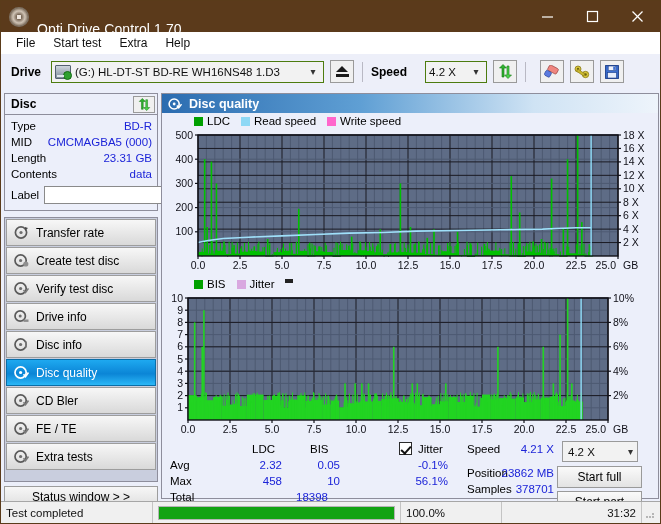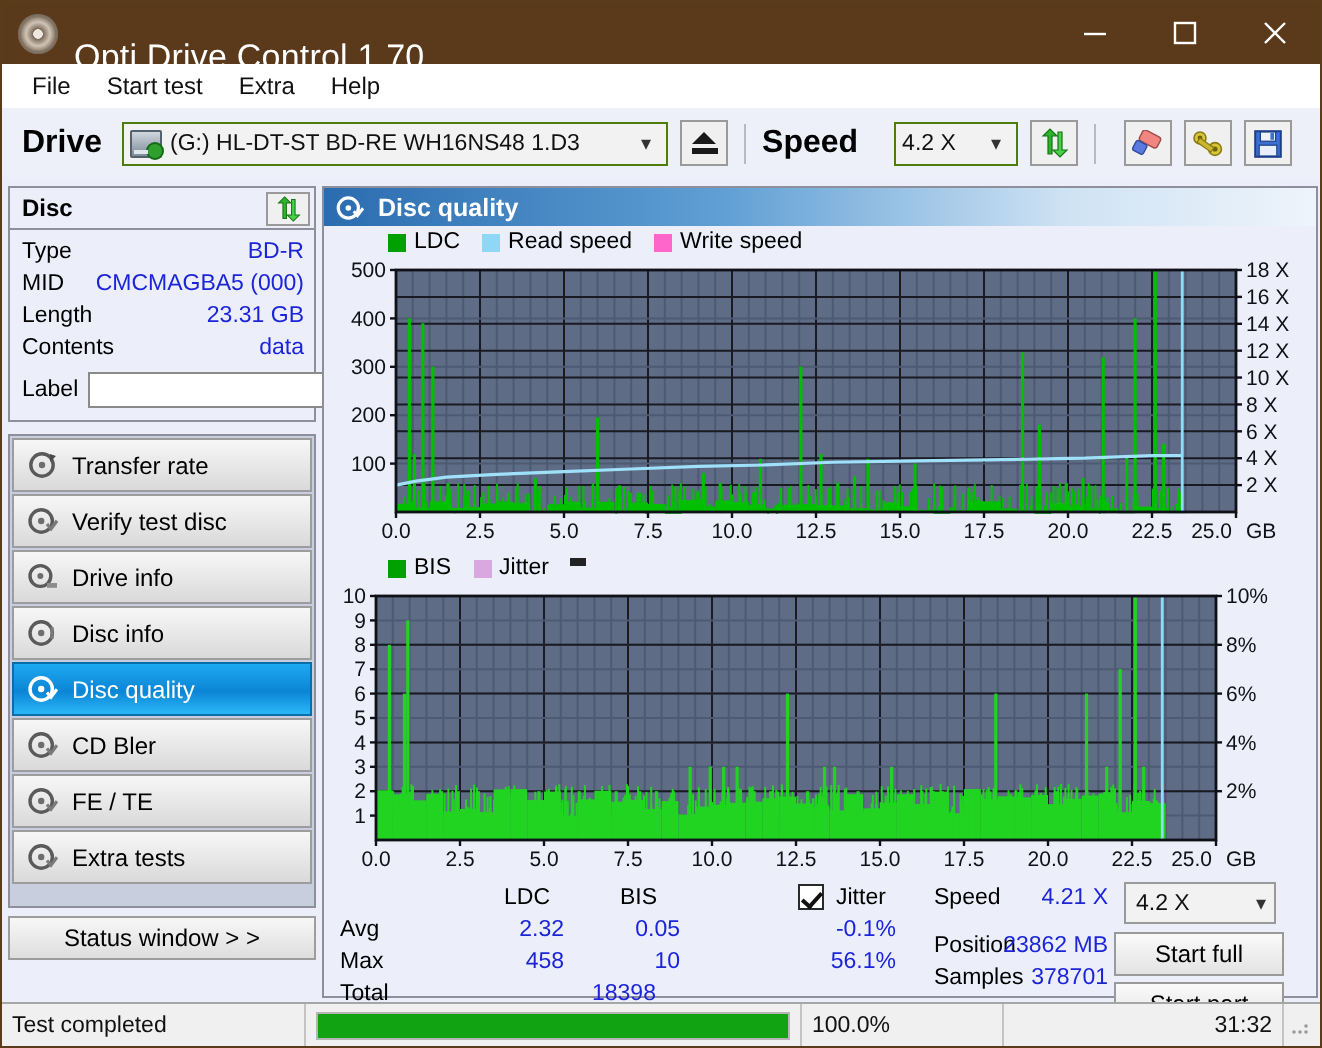--- a/index.html
+++ b/index.html
@@ -25,21 +25,21 @@
     display: flex; align-items: center;
   }
   .title-icon {
     width: 20px; height: 20px; margin-left: 8px; margin-right: 8px;
     border-radius: 50%;
     background: radial-gradient(circle at 50% 50%, #efe7df 0%, #efe7df 16%, #7b6a59 18%, #cfc3b5 42%, #8e7f6e 62%, #e8e0d6 86%, #6b5b4b 100%);
     box-shadow: inset 0 0 2px #3a2d22;
     flex: none;
   }
   .title-text {
-    color: #ffffff; font-size: 17px; letter-spacing: 0.1px; margin-top: 24px;
+    color: #ffffff; font-size: 14px; letter-spacing: 0.1px; margin-top: 24px;
   }
   .win-btns { margin-left: auto; display: flex; height: 31px; }
   .win-btn {
     width: 45px; height: 31px; display: flex; align-items:center; justify-content:center;
     color: #ffffff;
   }
   .win-btn svg { display:block; }
 
   
   .menubar {
@@ -50,21 +50,21 @@
   .menu-item {
     font-size: 12px; color:#111; padding: 2px 8px; white-space: nowrap;
   }
 
   
   .toolbar {
     position:absolute; left:0; top:53px; width:659px; height:35px;
     background: #edefF9;
     display:flex; align-items:center; padding-left:10px;
   }
-  .tb-label { font-size:16px; font-weight:bold; color:#000; margin-right:10px; }
+  .tb-label { font-size:12px; font-weight:bold; color:#000; margin-right:10px; }
   .combo {
     height: 22px; background: #f2f2f2;
     border: 1px solid #4d7c0f;
     display:flex; align-items:center; font-size:11.5px; color:#111;
     padding: 0 2px 0 3px; position: relative;
   }
   .combo .caret {
     margin-left: auto; width: 16px; text-align:center; color:#333; font-size: 10px;
   }
   .drive-combo { width: 273px; }
@@ -331,20 +331,30 @@
     <div class="navlist">
       <div class="nav-item">
         <span class="nav-ico">
           <svg width="15" height="15" viewBox="0 0 15 15">
               <circle cx="7" cy="7.5" r="5.6" fill="none" stroke="#5a5a5a" stroke-width="1.7"></circle>
               <circle cx="7" cy="7.5" r="1.6" fill="#6e6e6e"></circle>
               <path d="M11 2 l3 1 -3 3 z" fill="#4a4a4a"></path>
             </svg>
         </span>
         <span>Transfer rate</span>
+      </div>
+      <div class="nav-item">
+        <span class="nav-ico">
+          <svg width="15" height="15" viewBox="0 0 15 15">
+              <circle cx="6.6" cy="7.5" r="5.6" fill="none" stroke="#5a5a5a" stroke-width="1.7"></circle>
+              <circle cx="6.6" cy="7.5" r="1.6" fill="#6e6e6e"></circle>
+              <circle cx="11.8" cy="11" r="2.6" fill="#8f8f8f"></circle>
+            </svg>
+        </span>
+        <span>Create test disc</span>
       </div>
       <div class="nav-item">
         <span class="nav-ico">
           <svg width="15" height="15" viewBox="0 0 15 15">
               <circle cx="6.6" cy="7.5" r="5.6" fill="none" stroke="#5a5a5a" stroke-width="1.7"></circle>
               <circle cx="6.6" cy="7.5" r="1.6" fill="#6e6e6e"></circle>
               <path d="M9.5 9 l2 2.4 3-4" fill="none" stroke="#7a7a7a" stroke-width="1.6"></path>
             </svg>
         </span>
         <span>Verify test disc</span>

